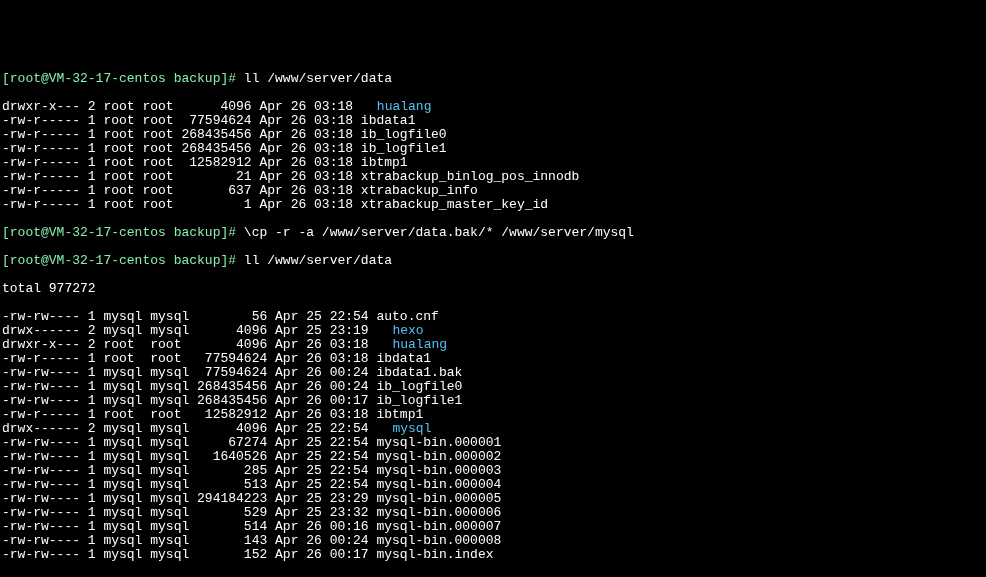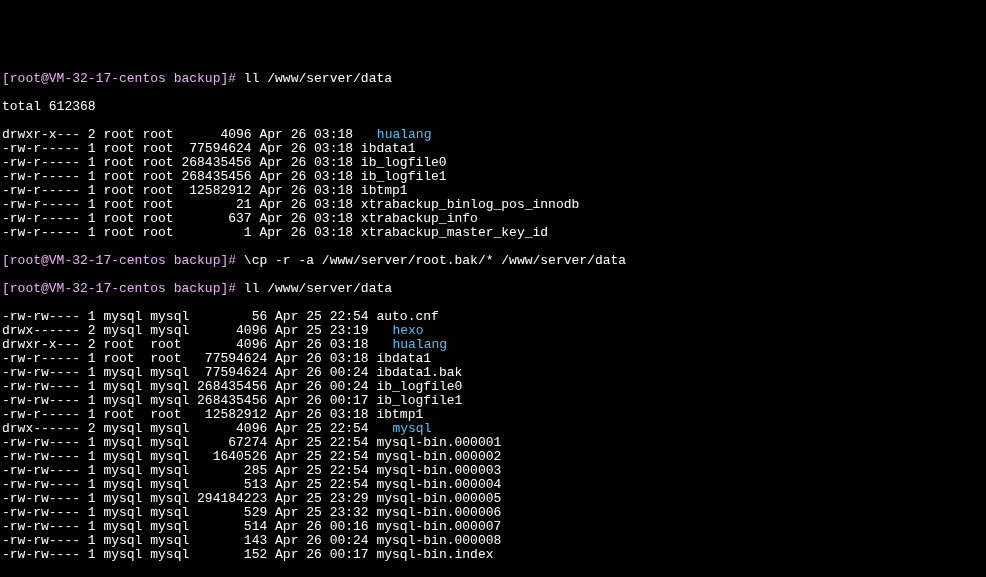--- a/index.html
+++ b/index.html
@@ -8,34 +8,34 @@
       color: #fff;
       font-family: "Courier New", monospace;
       font-size: 13px;
       line-height: 14px;
       padding: 2px;
       width: 986px;
       height: 577px;
       overflow: hidden;
       white-space: pre;
     }
-    .prompt-open { color: #f0abfc; }
+    .prompt-open { color: #86efac; }
     .cmd { color: #fff; text-align: right; }
     .line { color: #fff; }
     .dir { color: #52c3f1; padding-left: 16px; }
   </style>
 </head>
 <body>
 
 
 
 <div>
 <div><span class="prompt-open">[root@VM-32-17-centos backup]# </span><span class="cmd">ll /www/server/data</span></div>
-<div class="line">total 612368</div>
 <div id="list1-container"><div class="line"><span>drwxr-x--- 2 root root      4096 Apr 26 03:18 </span><span class="dir">hualang</span></div><div class="line"><span>-rw-r----- 1 root root  77594624 Apr 26 03:18 </span><span>ibdata1</span></div><div class="line"><span>-rw-r----- 1 root root 268435456 Apr 26 03:18 </span><span>ib_logfile0</span></div><div class="line"><span>-rw-r----- 1 root root 268435456 Apr 26 03:18 </span><span>ib_logfile1</span></div><div class="line"><span>-rw-r----- 1 root root  12582912 Apr 26 03:18 </span><span>ibtmp1</span></div><div class="line"><span>-rw-r----- 1 root root        21 Apr 26 03:18 </span><span>xtrabackup_binlog_pos_innodb</span></div><div class="line"><span>-rw-r----- 1 root root       637 Apr 26 03:18 </span><span>xtrabackup_info</span></div><div class="line"><span>-rw-r----- 1 root root         1 Apr 26 03:18 </span><span>xtrabackup_master_key_id</span></div></div>
-<div><span class="prompt-open">[root@VM-32-17-centos backup]# </span><span class="cmd">\cp -r -a /www/server/root.bak/* /www/server/data</span></div>
+<div><span class="prompt-open">[root@VM-32-17-centos backup]# </span><span class="cmd">\cp -r -a /www/server/data.bak/* /www/server/mysql</span></div>
 <div><span class="prompt-open">[root@VM-32-17-centos backup]# </span><span class="cmd">ll /www/server/data</span></div>
+<div class="line">total 977272</div>
 <div id="list2-container"><div class="line"><span>-rw-rw---- 1 mysql mysql        56 Apr 25 22:54 </span><span>auto.cnf</span></div><div class="line"><span>drwx------ 2 mysql mysql      4096 Apr 25 23:19 </span><span class="dir">hexo</span></div><div class="line"><span>drwxr-x--- 2 root  root       4096 Apr 26 03:18 </span><span class="dir">hualang</span></div><div class="line"><span>-rw-r----- 1 root  root   77594624 Apr 26 03:18 </span><span>ibdata1</span></div><div class="line"><span>-rw-rw---- 1 mysql mysql  77594624 Apr 26 00:24 </span><span>ibdata1.bak</span></div><div class="line"><span>-rw-rw---- 1 mysql mysql 268435456 Apr 26 00:24 </span><span>ib_logfile0</span></div><div class="line"><span>-rw-rw---- 1 mysql mysql 268435456 Apr 26 00:17 </span><span>ib_logfile1</span></div><div class="line"><span>-rw-r----- 1 root  root   12582912 Apr 26 03:18 </span><span>ibtmp1</span></div><div class="line"><span>drwx------ 2 mysql mysql      4096 Apr 25 22:54 </span><span class="dir">mysql</span></div><div class="line"><span>-rw-rw---- 1 mysql mysql     67274 Apr 25 22:54 </span><span>mysql-bin.000001</span></div><div class="line"><span>-rw-rw---- 1 mysql mysql   1640526 Apr 25 22:54 </span><span>mysql-bin.000002</span></div><div class="line"><span>-rw-rw---- 1 mysql mysql       285 Apr 25 22:54 </span><span>mysql-bin.000003</span></div><div class="line"><span>-rw-rw---- 1 mysql mysql       513 Apr 25 22:54 </span><span>mysql-bin.000004</span></div><div class="line"><span>-rw-rw---- 1 mysql mysql 294184223 Apr 25 23:29 </span><span>mysql-bin.000005</span></div><div class="line"><span>-rw-rw---- 1 mysql mysql       529 Apr 25 23:32 </span><span>mysql-bin.000006</span></div><div class="line"><span>-rw-rw---- 1 mysql mysql       514 Apr 26 00:16 </span><span>mysql-bin.000007</span></div><div class="line"><span>-rw-rw---- 1 mysql mysql       143 Apr 26 00:24 </span><span>mysql-bin.000008</span></div><div class="line"><span>-rw-rw---- 1 mysql mysql       152 Apr 26 00:17 </span><span>mysql-bin.index</span></div></div>
 
 </div>
 
 
 
 
 </body></html>

